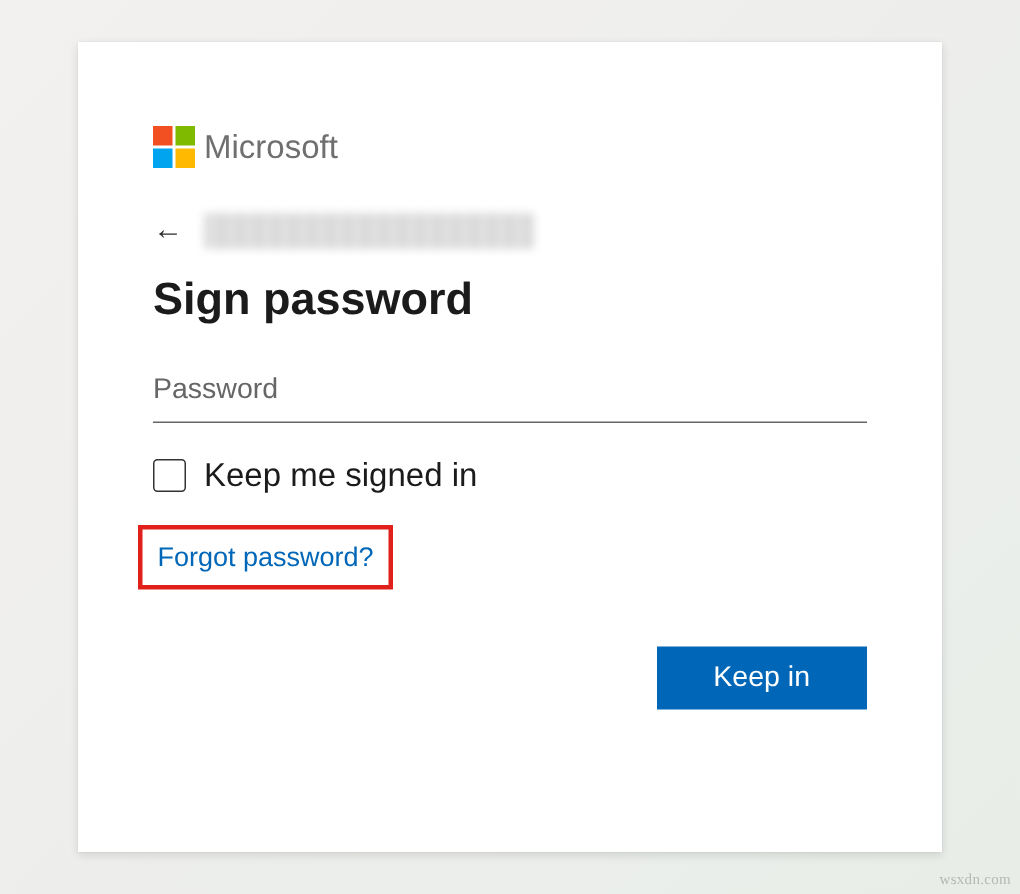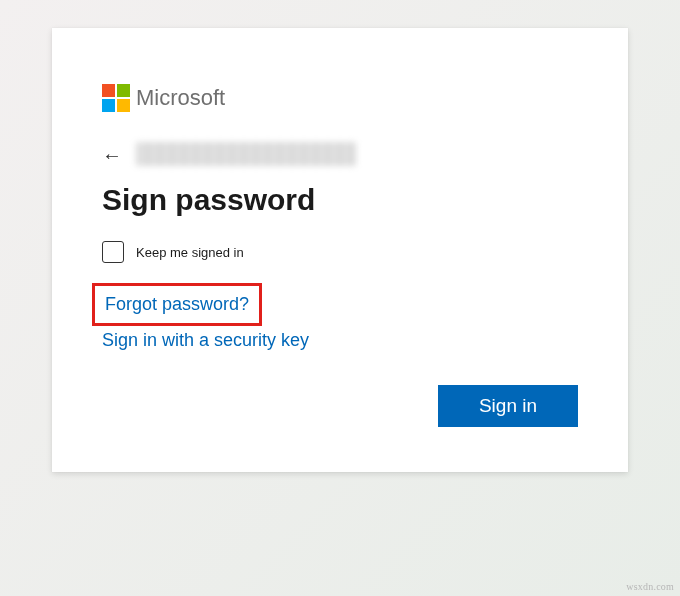--- a/index.html
+++ b/index.html
@@ -13,21 +13,21 @@
       width: 680px;
       height: 596px;
       display: flex;
       align-items: flex-start;
       justify-content: center;
       padding-top: 28px;
     }
     .card {
       background: #ffffff;
       width: 576px;
-      height: 444px;
+      height: 540px;
       box-shadow: 0 2px 6px rgba(0,0,0,0.12), 0 0 1px rgba(0,0,0,0.08);
       padding: 56px 50px 40px 50px;
       position: relative;
     }
     .logo-row {
       display: flex;
       align-items: center;
       gap: 6px;
       margin-bottom: 28px;
     }
@@ -94,21 +94,21 @@
     }
     .checkbox-box {
       width: 22px;
       height: 22px;
       border: 1px solid #333333;
       border-radius: 3px;
       background: #ffffff;
       cursor: pointer;
     }
     .checkbox-label {
-      font-size: 13px;
+      font-size: 22px;
       color: #1b1b1b;
     }
     .link {
       color: #0067b8;
       font-size: 18px;
       cursor: pointer;
       display: inline-block;
     }
     .link-row {
       margin-bottom: 24px;
@@ -161,33 +161,31 @@
     <span class="brand-text">Microsoft</span>
   </div>
 
   <div class="identity-row">
     <span class="back-arrow">←</span>
     <span class="identity-blur"></span>
   </div>
 
   <h1 class="heading">Sign password</h1>
 
+  <input type="password" class="password-input" placeholder="Password" style="">
 
   <div class="checkbox-row">
     <div class="checkbox-box"></div>
     <span class="checkbox-label">Keep me signed in</span>
   </div>
 
   <div class="highlight-box">
     <span class="link">Forgot password?</span>
   </div>
 
-  <div class="link-row">
-    <span class="link">Sign in with a security key</span>
-  </div>
 
   <div class="button-row">
-    <button class="primary-btn">Sign in</button>
+    <button class="primary-btn">Keep in</button>
   </div>
 
 </div>
 
 <div class="watermark">wsxdn.com</div>
 
 </body></html>

